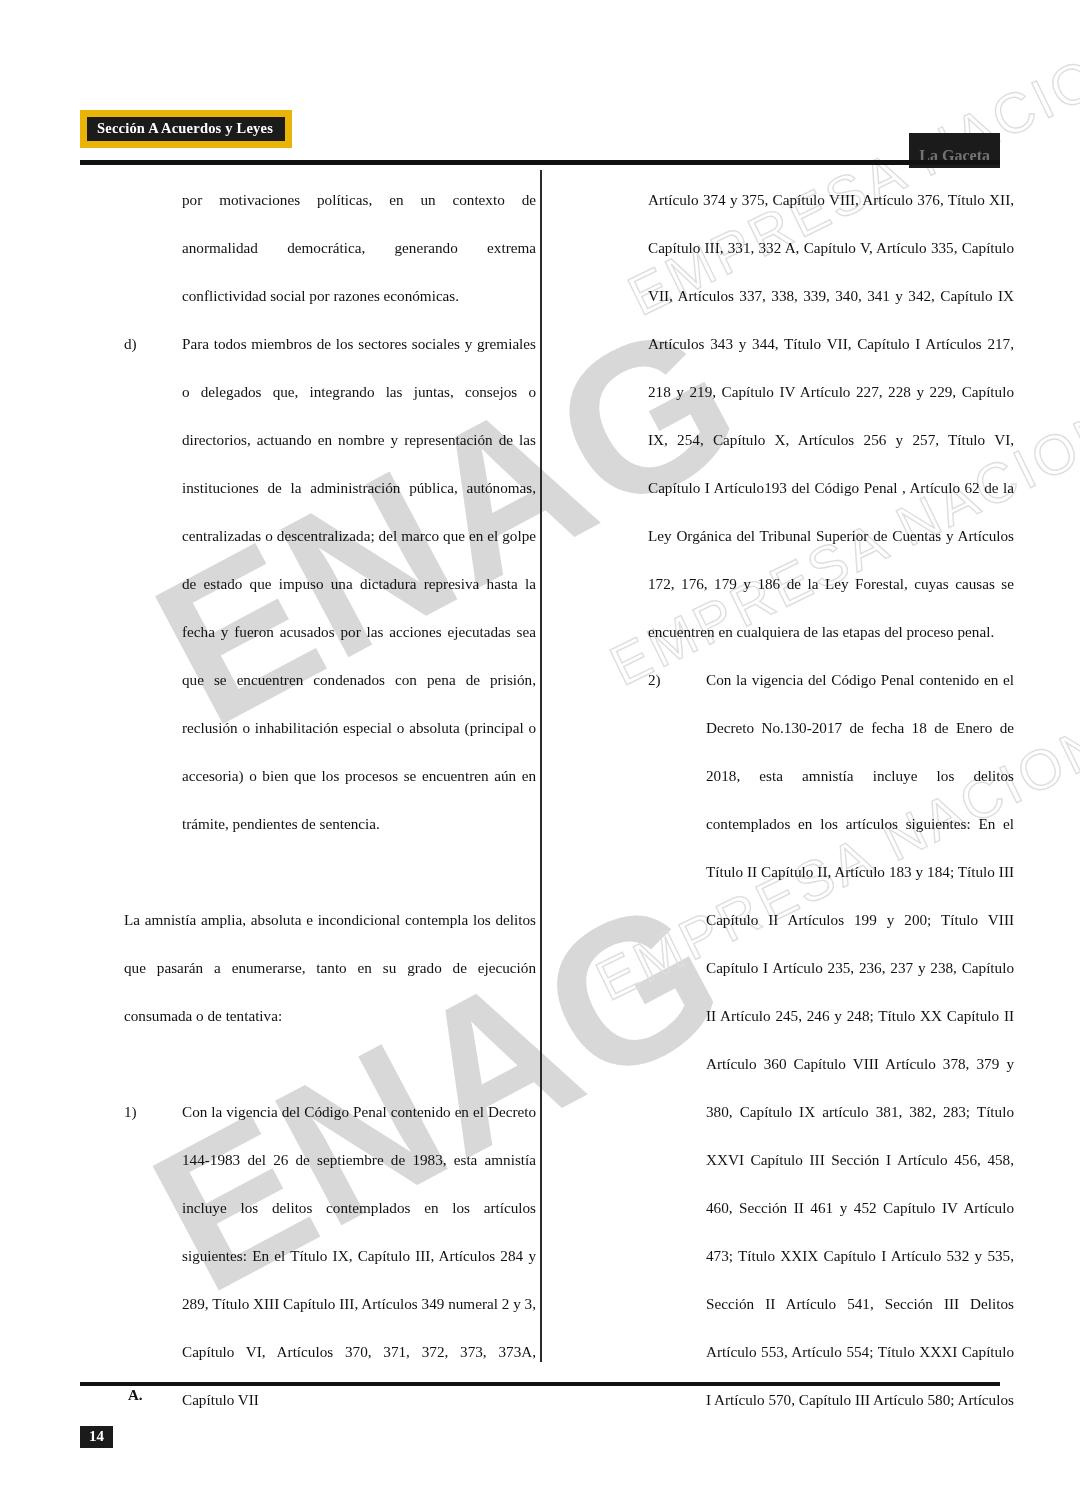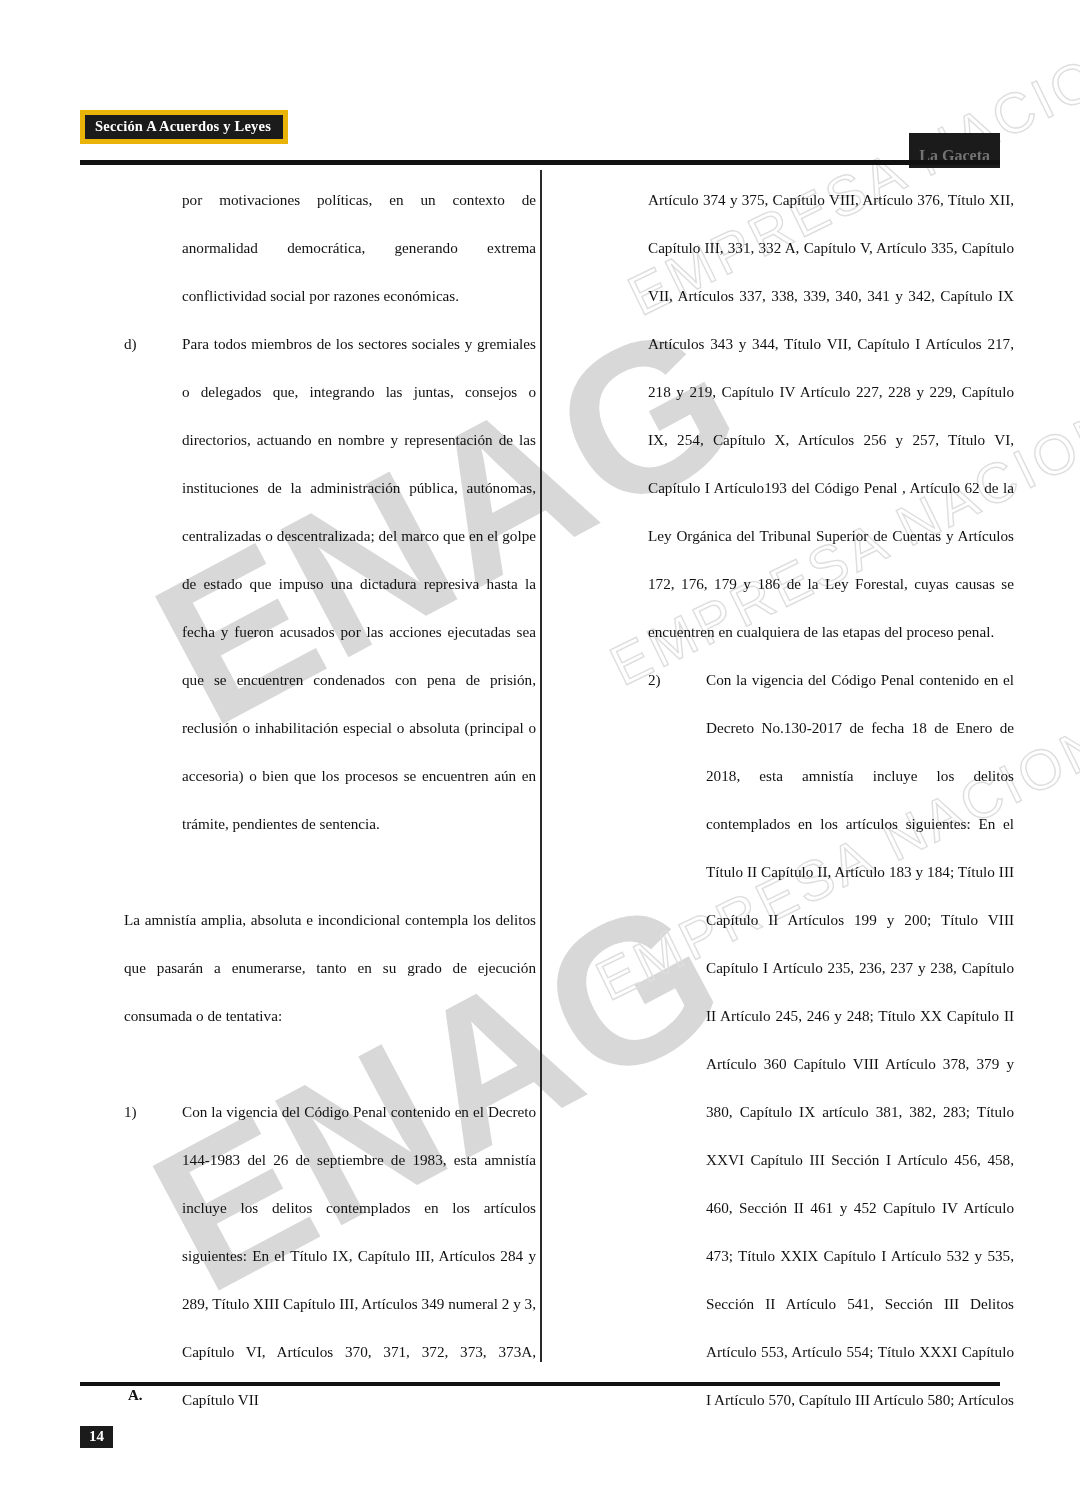--- a/index.html
+++ b/index.html
@@ -71,21 +71,21 @@
     position: absolute;
     left: 80px;
     top: 110px;
     background: #1b1b1b;
     color: #ffffff;
     font-family: "Liberation Serif", "DejaVu Serif", serif;
     font-weight: 700;
     font-size: 14.5px;
     letter-spacing: 0.2px;
     padding: 4px 12px 5px 10px;
-    border: 5px solid #eab308;
+    border: 7px solid #eab308;
     white-space: nowrap;
     line-height: 1.05;
   }
 
   .masthead {
     position: absolute;
     left: 80px;
     top: 136px;
     width: 920px;
     height: 22px;

